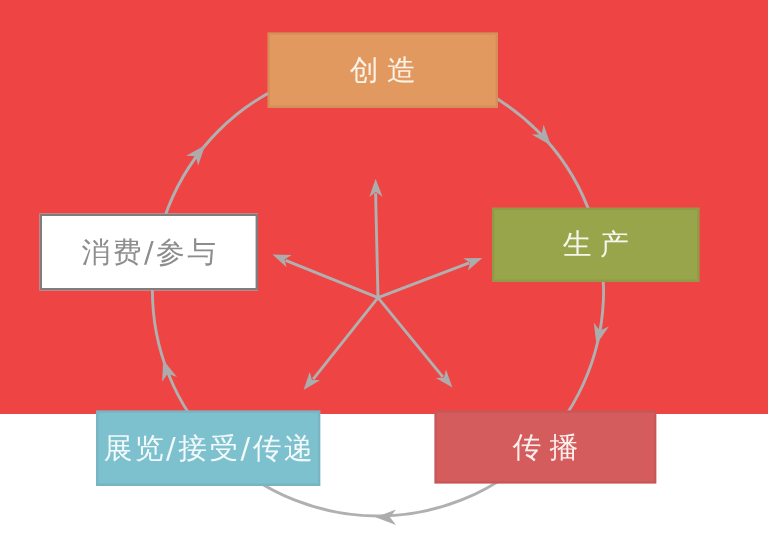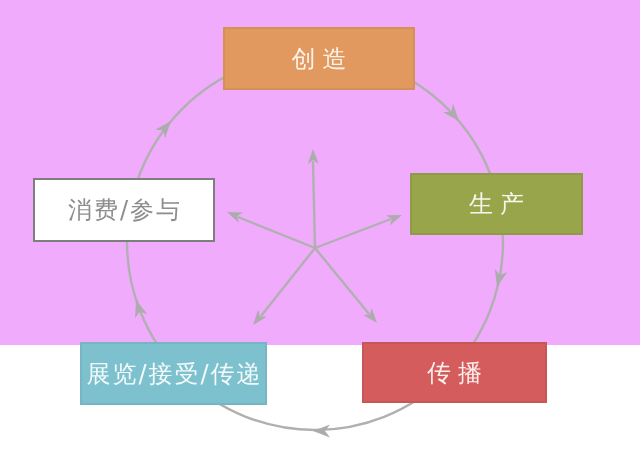--- a/index.html
+++ b/index.html
@@ -4,21 +4,21 @@
 <style>
   html, body { margin: 0; padding: 0; }
   body {
     width: 640px; height: 451px;
     font-family: "DejaVu Sans", "Liberation Sans", sans-serif;
     overflow: hidden;
   }
   .stage {
     position: relative;
     width: 640px; height: 345px;
-    background: #f0abfc;
+    background: #ef4444;
   }
   .stage svg {
     position: absolute; left: 0; top: 0;
     z-index: 1;
   }
   .node {
     position: absolute;
     z-index: 2;
     display: flex;
     align-items: center;

